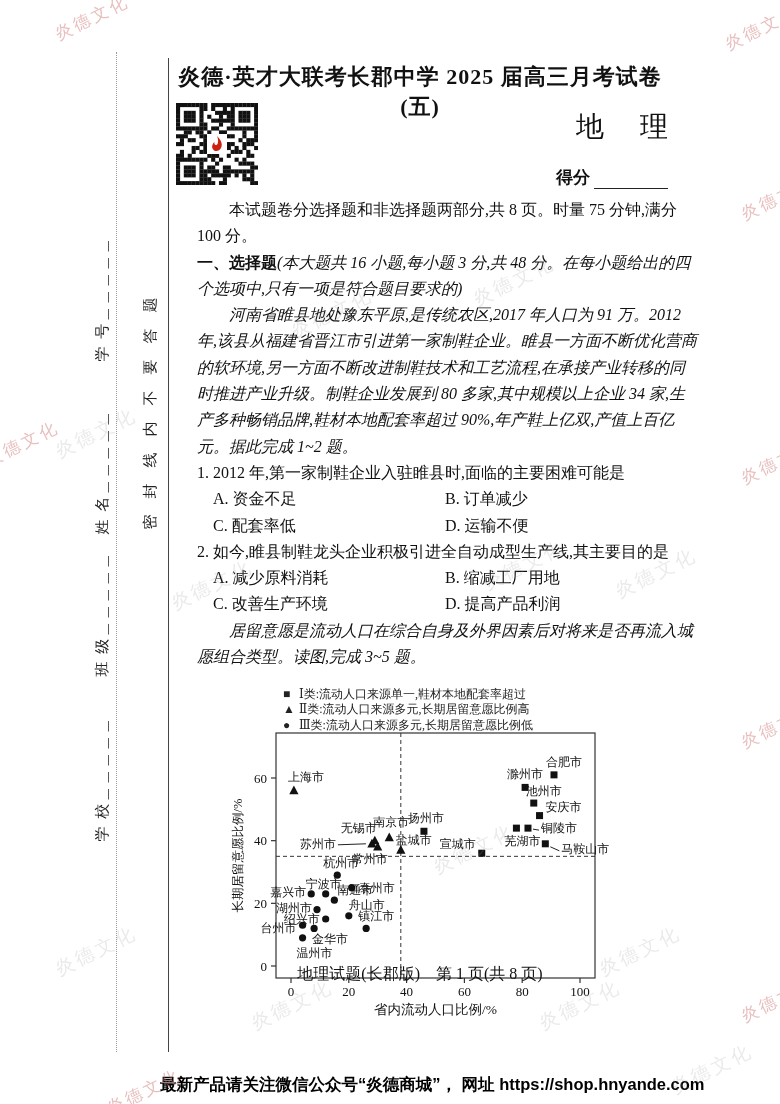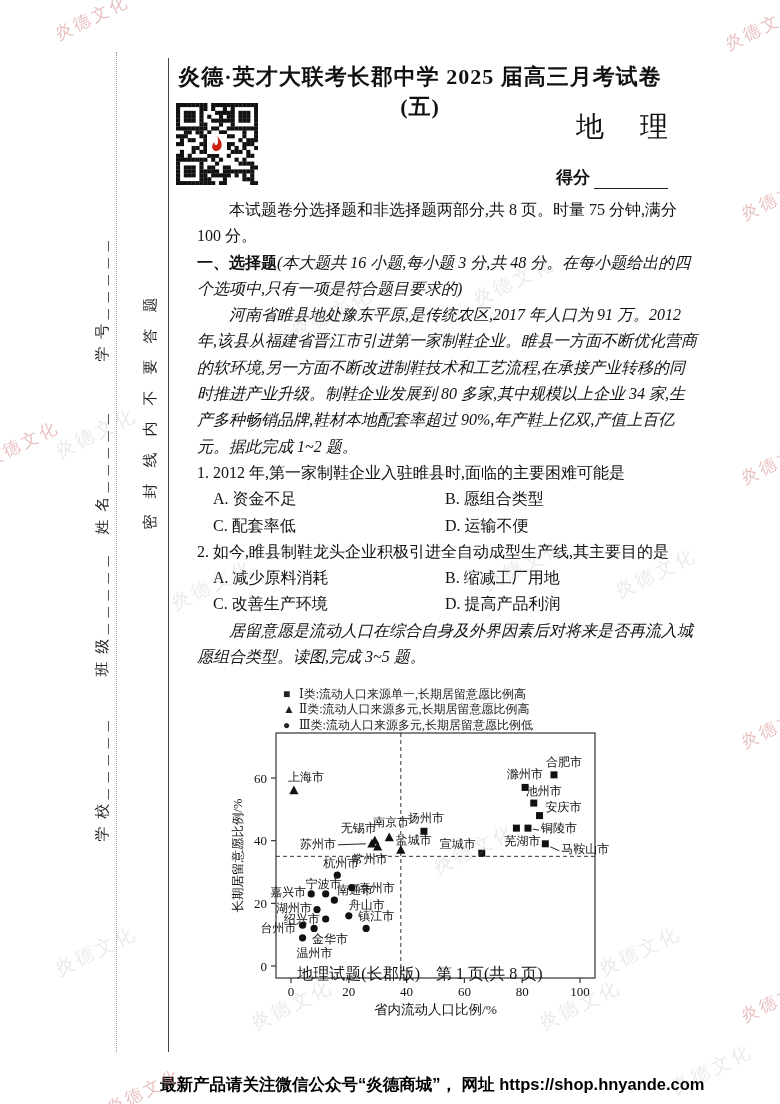--- a/index.html
+++ b/index.html
@@ -325,41 +325,41 @@
       <div class="tline kai">个选项中,只有一项是符合题目要求的)</div>
       <div class="tline kai indent">河南省睢县地处豫东平原,是传统农区,2017 年人口为 91 万。2012</div>
       <div class="tline kai">年,该县从福建省晋江市引进第一家制鞋企业。睢县一方面不断优化营商</div>
       <div class="tline kai">的软环境,另一方面不断改进制鞋技术和工艺流程,在承接产业转移的同</div>
       <div class="tline kai">时推进产业升级。制鞋企业发展到 80 多家,其中规模以上企业 34 家,生</div>
       <div class="tline kai">产多种畅销品牌,鞋材本地配套率超过 90%,年产鞋上亿双,产值上百亿</div>
       <div class="tline kai">元。据此完成 1~2 题。</div>
       <div class="tline ">1. 2012 年,第一家制鞋企业入驻睢县时,面临的主要困难可能是</div>
       <div class="tline optrow">
         <span class="opt-a">A. 资金不足</span>
-        <span class="opt-b">B. 愿组合类型</span>
+        <span class="opt-b">B. 订单减少</span>
       </div>
       <div class="tline optrow">
         <span class="opt-a">C. 配套率低</span>
         <span class="opt-b">D. 运输不便</span>
       </div>
       <div class="tline ">2. 如今,睢县制鞋龙头企业积极引进全自动成型生产线,其主要目的是</div>
       <div class="tline optrow">
         <span class="opt-a">A. 减少原料消耗</span>
         <span class="opt-b">B. 缩减工厂用地</span>
       </div>
       <div class="tline optrow">
         <span class="opt-a">C. 改善生产环境</span>
         <span class="opt-b">D. 提高产品利润</span>
       </div>
       <div class="tline kai indent">居留意愿是流动人口在综合自身及外界因素后对将来是否再流入城</div>
       <div class="tline kai">愿组合类型。读图,完成 3~5 题。</div>
     </div>
 
   <div class="legend" id="legend">
-      <div class="legend-row"><span class="legend-marker">■</span><span>Ⅰ类:流动人口来源单一,长期居留意愿比例高</span></div>
+      <div class="legend-row"><span class="legend-marker">■</span><span>Ⅰ类:流动人口来源单一,鞋材本地配套率超过</span></div>
       <div class="legend-row"><span class="legend-marker">▲</span><span>Ⅱ类:流动人口来源多元,长期居留意愿比例高</span></div>
       <div class="legend-row"><span class="legend-marker">●</span><span>Ⅲ类:流动人口来源多元,长期居留意愿比例低</span></div>
     </div>
 
   <svg class="chart" id="chart" width="436" height="306">
       <rect x="48" y="15" width="319" height="245" fill="none" stroke="#333" stroke-width="1.2"></rect>
       <line x1="172.82" y1="15" x2="172.82" y2="260" stroke="#333" stroke-width="1" stroke-dasharray="4,3"></line>
       <line x1="48" y1="138.3345" x2="367" y2="138.3345" stroke="#333" stroke-width="1" stroke-dasharray="4,3"></line>
       <line x1="43" y1="248" x2="48" y2="248" stroke="#333" stroke-width="1.2"></line>
       <text x="39" y="252.5" text-anchor="end" font-size="13" fill="#111">0</text>

